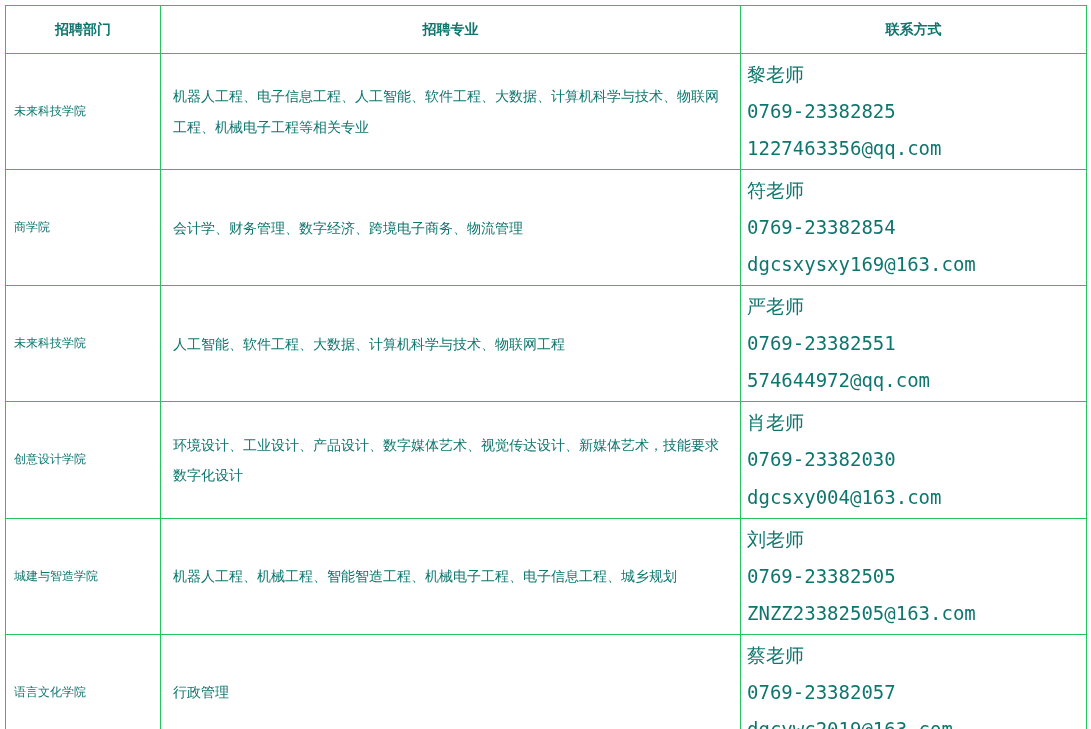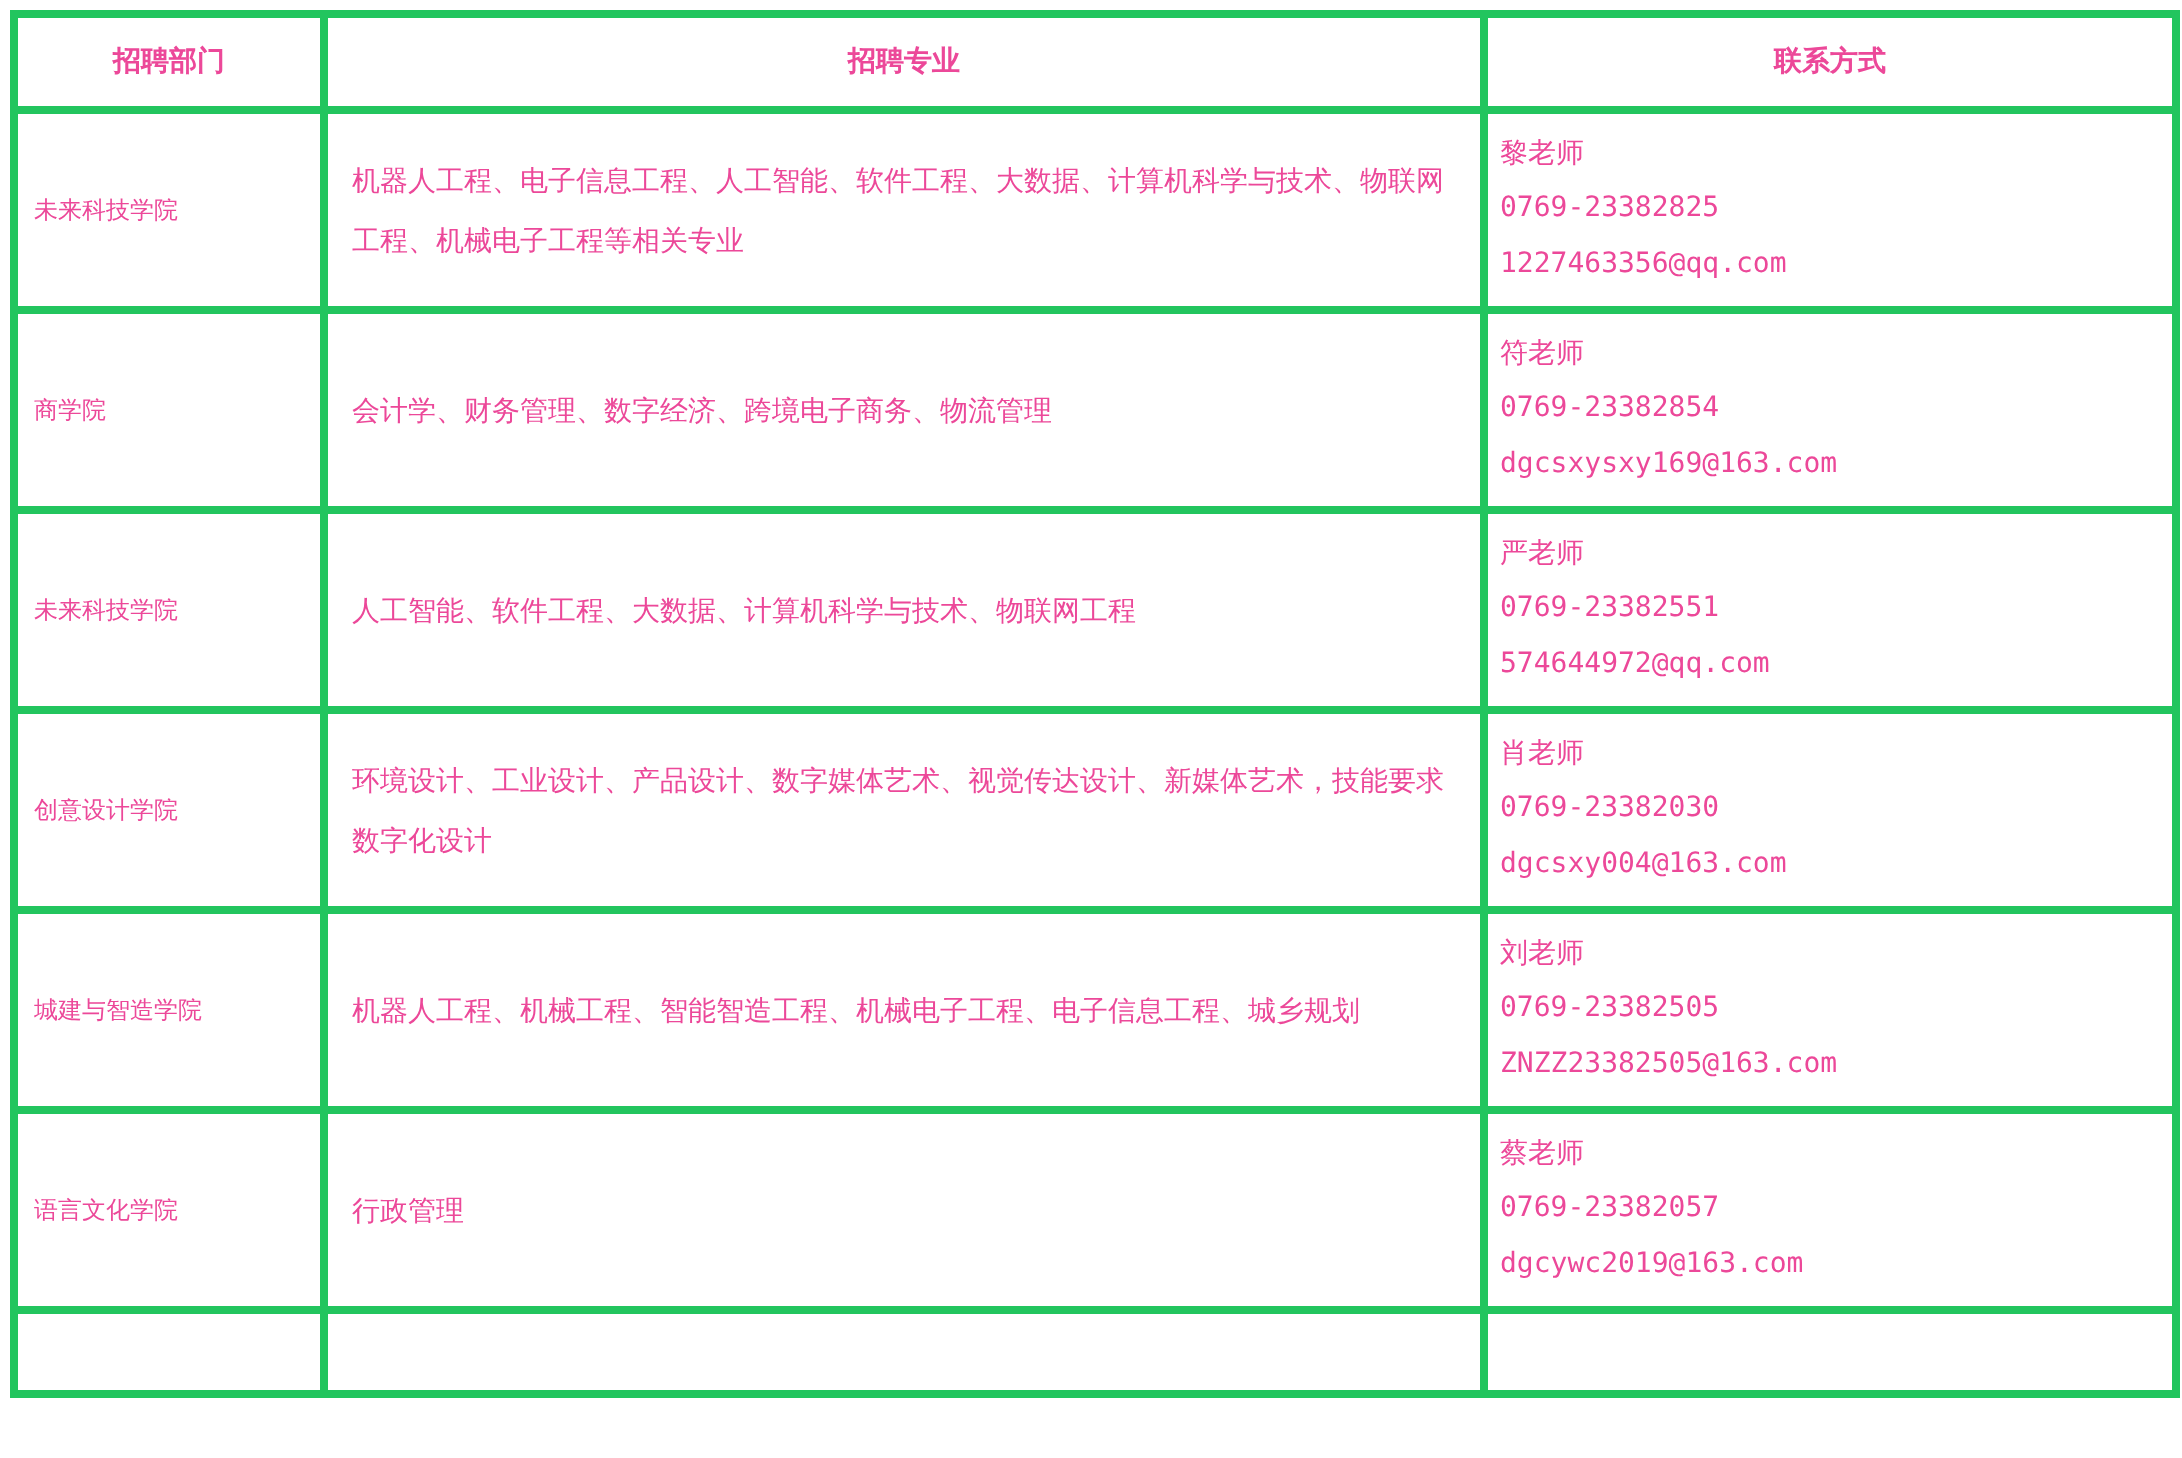--- a/index.html
+++ b/index.html
@@ -23,24 +23,24 @@
     border-collapse: collapse;
     table-layout: fixed;
     width: 1081px;
     margin: 5px 0 0 5px;
     background: #ffffff;
   }
   col.c-dept   { width: 155px; }
   col.c-majors { width: 580px; }
   col.c-contact{ width: 346px; }
   th, td {
-    border: 4px solid #22c55e;
+    border: 1px solid #22c55e;
     vertical-align: middle;
     font-size: 14px;
-    color: #ec4899;
+    color: #0f766e;
     padding: 2px 8px;
     word-break: break-word;
   }
   thead tr { height: 48px; }
   th {
     font-weight: bold;
     font-size: 14px;
   }
   tbody tr { height: 100px; }
   tbody tr:nth-child(7) { height: 71px; }
@@ -51,21 +51,21 @@
   td.majors {
     line-height: 2.15;
     padding: 2px 12px;
   }
   td.contact {
     padding: 2px 6px;
   }
   .contact-line {
     line-height: 1.95;
     font-family: "DejaVu Sans Mono", "Liberation Mono", monospace;
-    font-size: 14px;
+    font-size: 19px;
   }
 </style>
 </head>
 <body>
 
 <div class="page">
   <table class="recruit">
     <colgroup>
       <col class="c-dept">
       <col class="c-majors">

